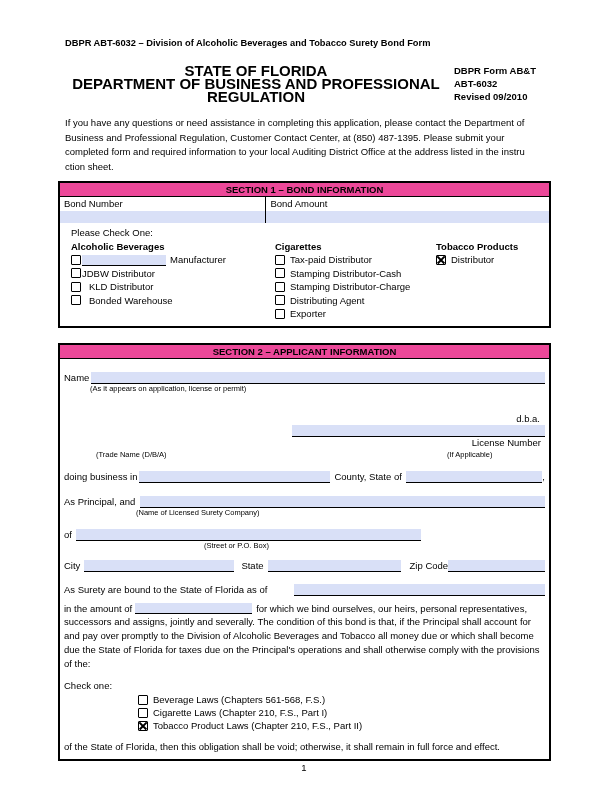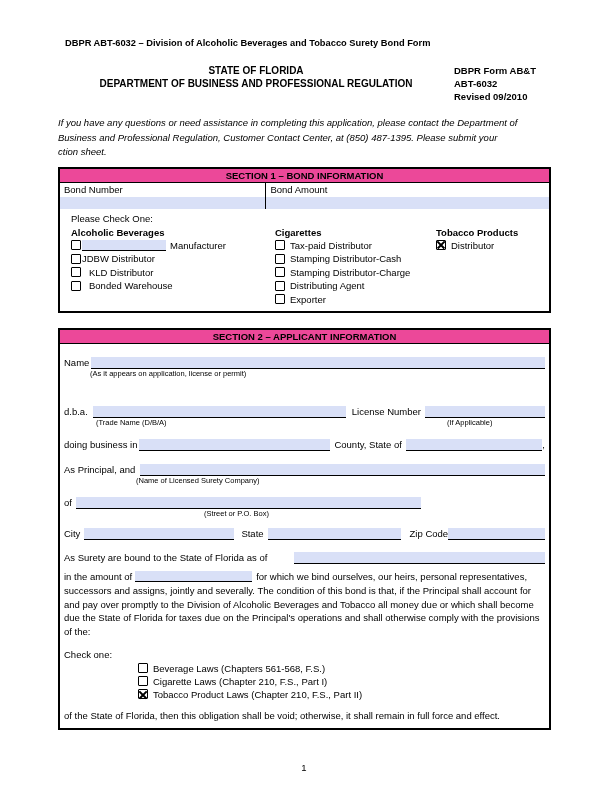--- a/index.html
+++ b/index.html
@@ -1,23 +1,23 @@
 <!DOCTYPE html>
 <html><head>
 <meta charset="utf-8">
 <style>
   html,body{margin:0;padding:0;background:#fff;}
   .page{width:608px;height:790px;position:relative;background:#fff;color:#000;
         font-family:"Liberation Sans","DejaVu Sans",sans-serif;box-sizing:border-box;
         padding:38px 57px 0 58px;overflow:hidden;}
   .doc-title{font-weight:bold;font-size:9.3px;margin-left:7px;}
   .header-row{display:flex;margin-top:16px;}
-  .header-center{flex:1;text-align:center;font-weight:bold;font-size:10px;line-height:13px;}
+  .header-center{flex:1;text-align:center;font-weight:bold;font-size:15px;line-height:13px;}
   .header-right{width:97px;font-weight:bold;font-size:9.5px;line-height:13px;}
-  .intro{font-style:italic;font-size:9.5px;line-height:14.5px;margin-top:13px;}
+  .intro{font-size:9.5px;line-height:14.5px;margin-top:13px;margin-left:7px;}
 
   .section{border:2.5px solid #000;margin-top:7px;}
   .sec-header{background:#ec4899;border-bottom:1.5px solid #000;text-align:center;
               font-weight:bold;font-size:9.5px;height:13px;line-height:13px;}
 
   .bond-row{display:flex;font-size:9.5px;}
   .bond-cell{height:14px;line-height:14px;padding:0 4px;box-sizing:border-box;}
   .bond-left{width:42%;}
   .bond-right{flex:1;border-left:1.5px solid #000;}
   .bond-strip-row{display:flex;height:12px;}
@@ -74,20 +74,21 @@
     <div class="header-right">
       <div>DBPR Form AB&amp;T</div>
       <div>ABT-6032</div>
       <div>Revised 09/2010</div>
     </div>
   </div>
 
   <div class="intro">
     <div>If you have any questions or need assistance in completing this application, please contact the Department of</div>
     <div>Business and Professional Regulation, Customer Contact Center, at (850) 487-1395.  Please submit your</div>
+    <div>completed form and required information to your local Auditing District Office at the address listed in the instru</div>
     <div>ction sheet.</div>
   </div>
 
   <div class="section">
     <div class="sec-header">SECTION 1 – BOND INFORMATION</div>
 
     <div class="bond-row">
       <div class="bond-cell bond-left">Bond Number</div>
       <div class="bond-cell bond-right">Bond Amount</div>
     </div>
@@ -160,21 +161,21 @@
     <div class="s2-body">
 
       <div class="frow" style="margin-top:13px;">
         <span class="lbl">Name</span>
         <span class="fld grow" style="margin-left:2px;"></span>
       </div>
       <div class="caps">
         <span style="left:26px;">(As it appears on application, license or permit)</span>
       </div>
 
-      <div class="frow" style="margin-top:28px;">
+      <div class="frow" style="margin-top:20px;flex-direction:column;">
         <span class="lbl" style="margin-right:5px;">d.b.a.</span>
         <span class="fld" style="width:253px;"></span>
         <span class="lbl" style="margin:0 4px 0 6px;">License Number</span>
         <span class="fld grow"></span>
       </div>
       <div class="caps">
         <span style="left:32px;">(Trade Name (D/B/A)</span>
         <span style="left:383px;">(If Applicable)</span>
       </div>
 

